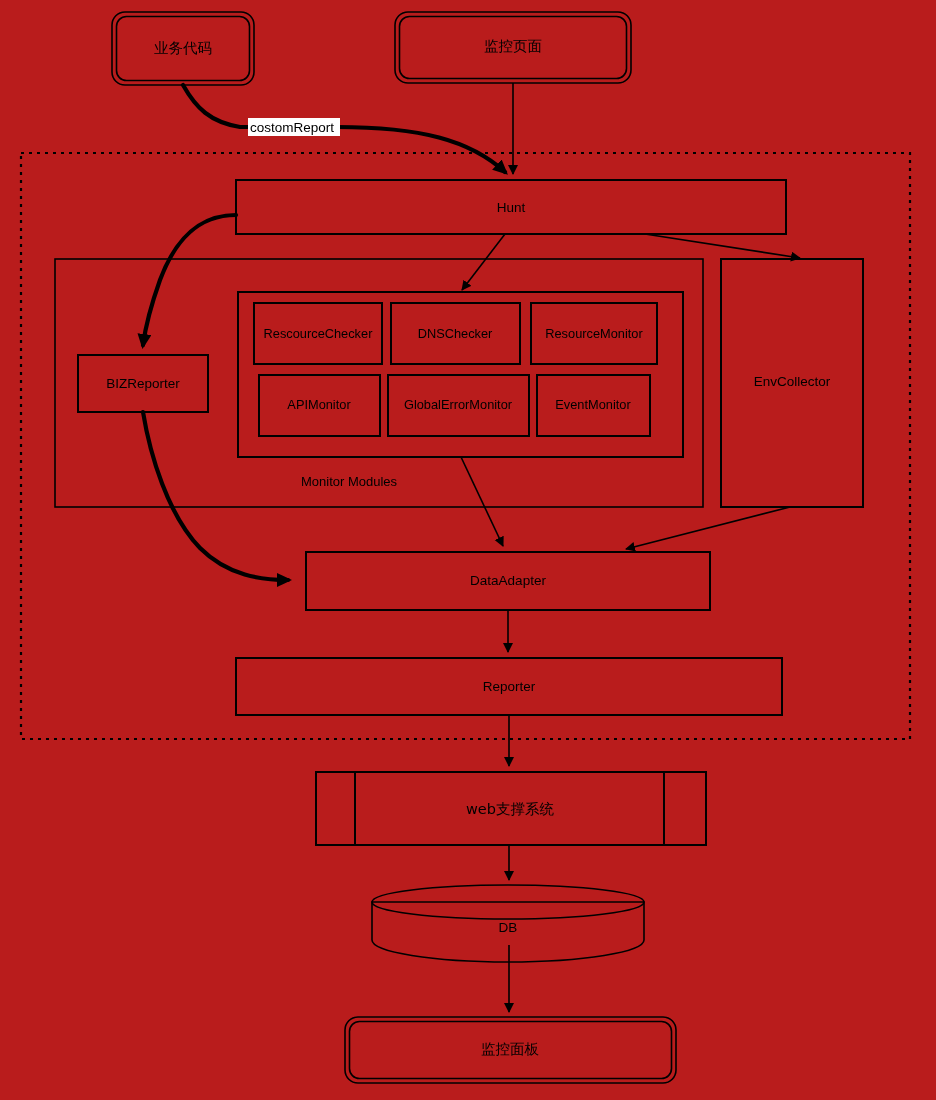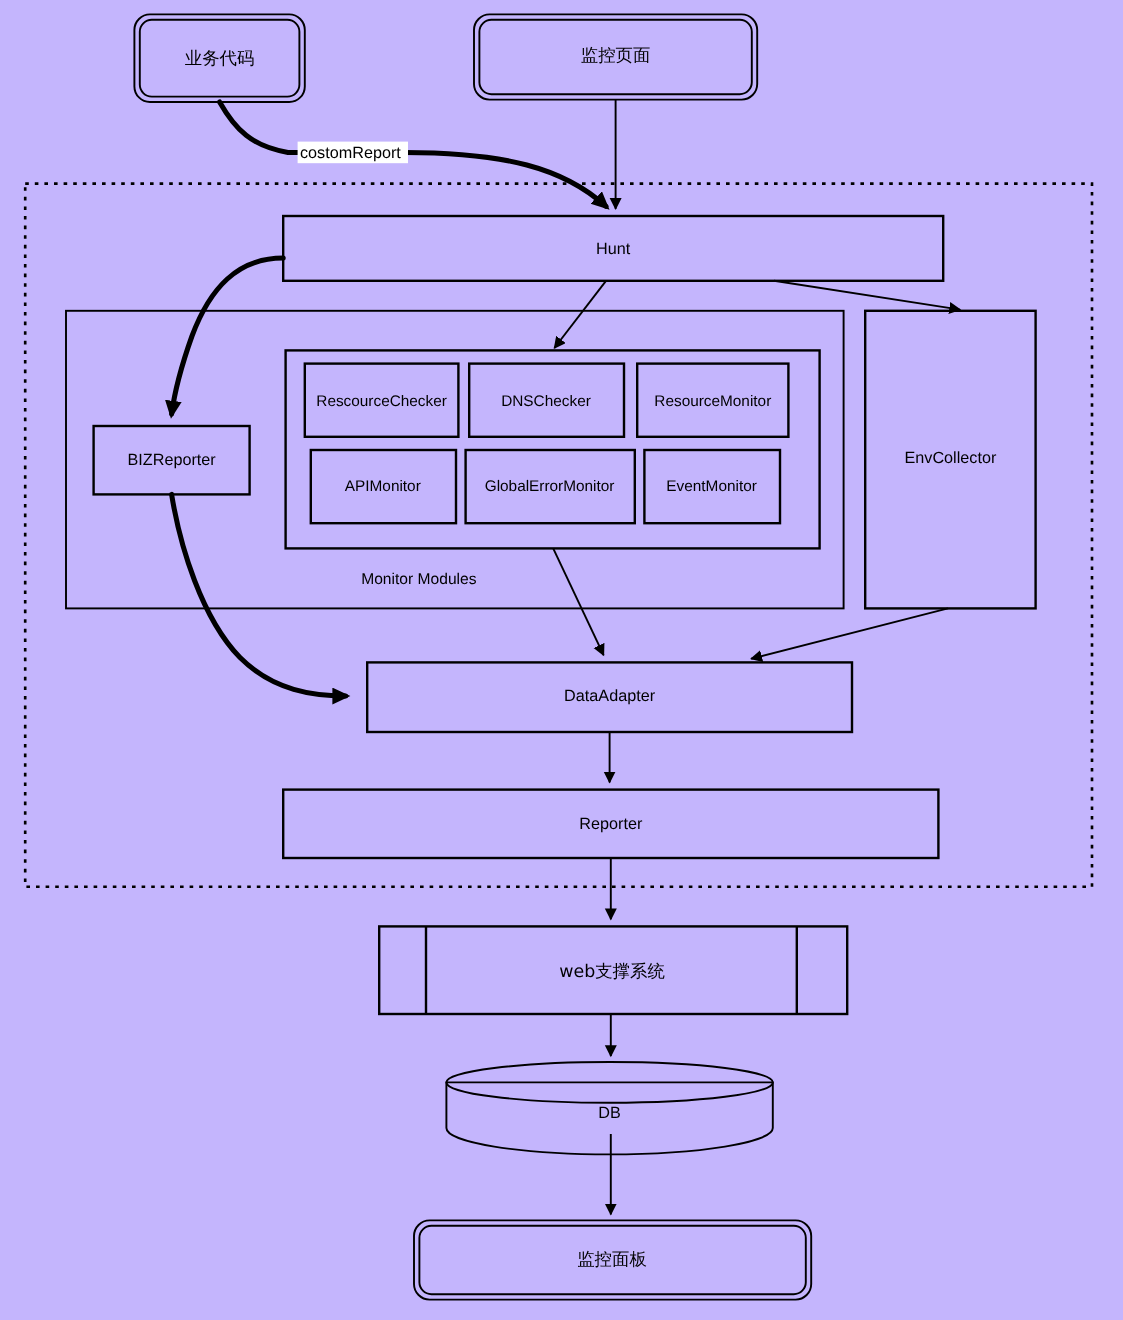--- a/index.html
+++ b/index.html
@@ -7,21 +7,21 @@
     padding: 0;
     background: #ffffff;
   }
   body {
     font-family: "Liberation Sans", "DejaVu Sans", sans-serif;
   }
   #diagram-root {
     position: relative;
     width: 936px;
     height: 1100px;
-    background: #c4b5fd;
+    background: #b91c1c;
     overflow: hidden;
   }
   svg.diagram {
     display: block;
     width: 936px;
     height: 1100px;
   }
   .shape-fill { fill: #ffffff; }
   .stroke-thin {
     stroke: #000000;

